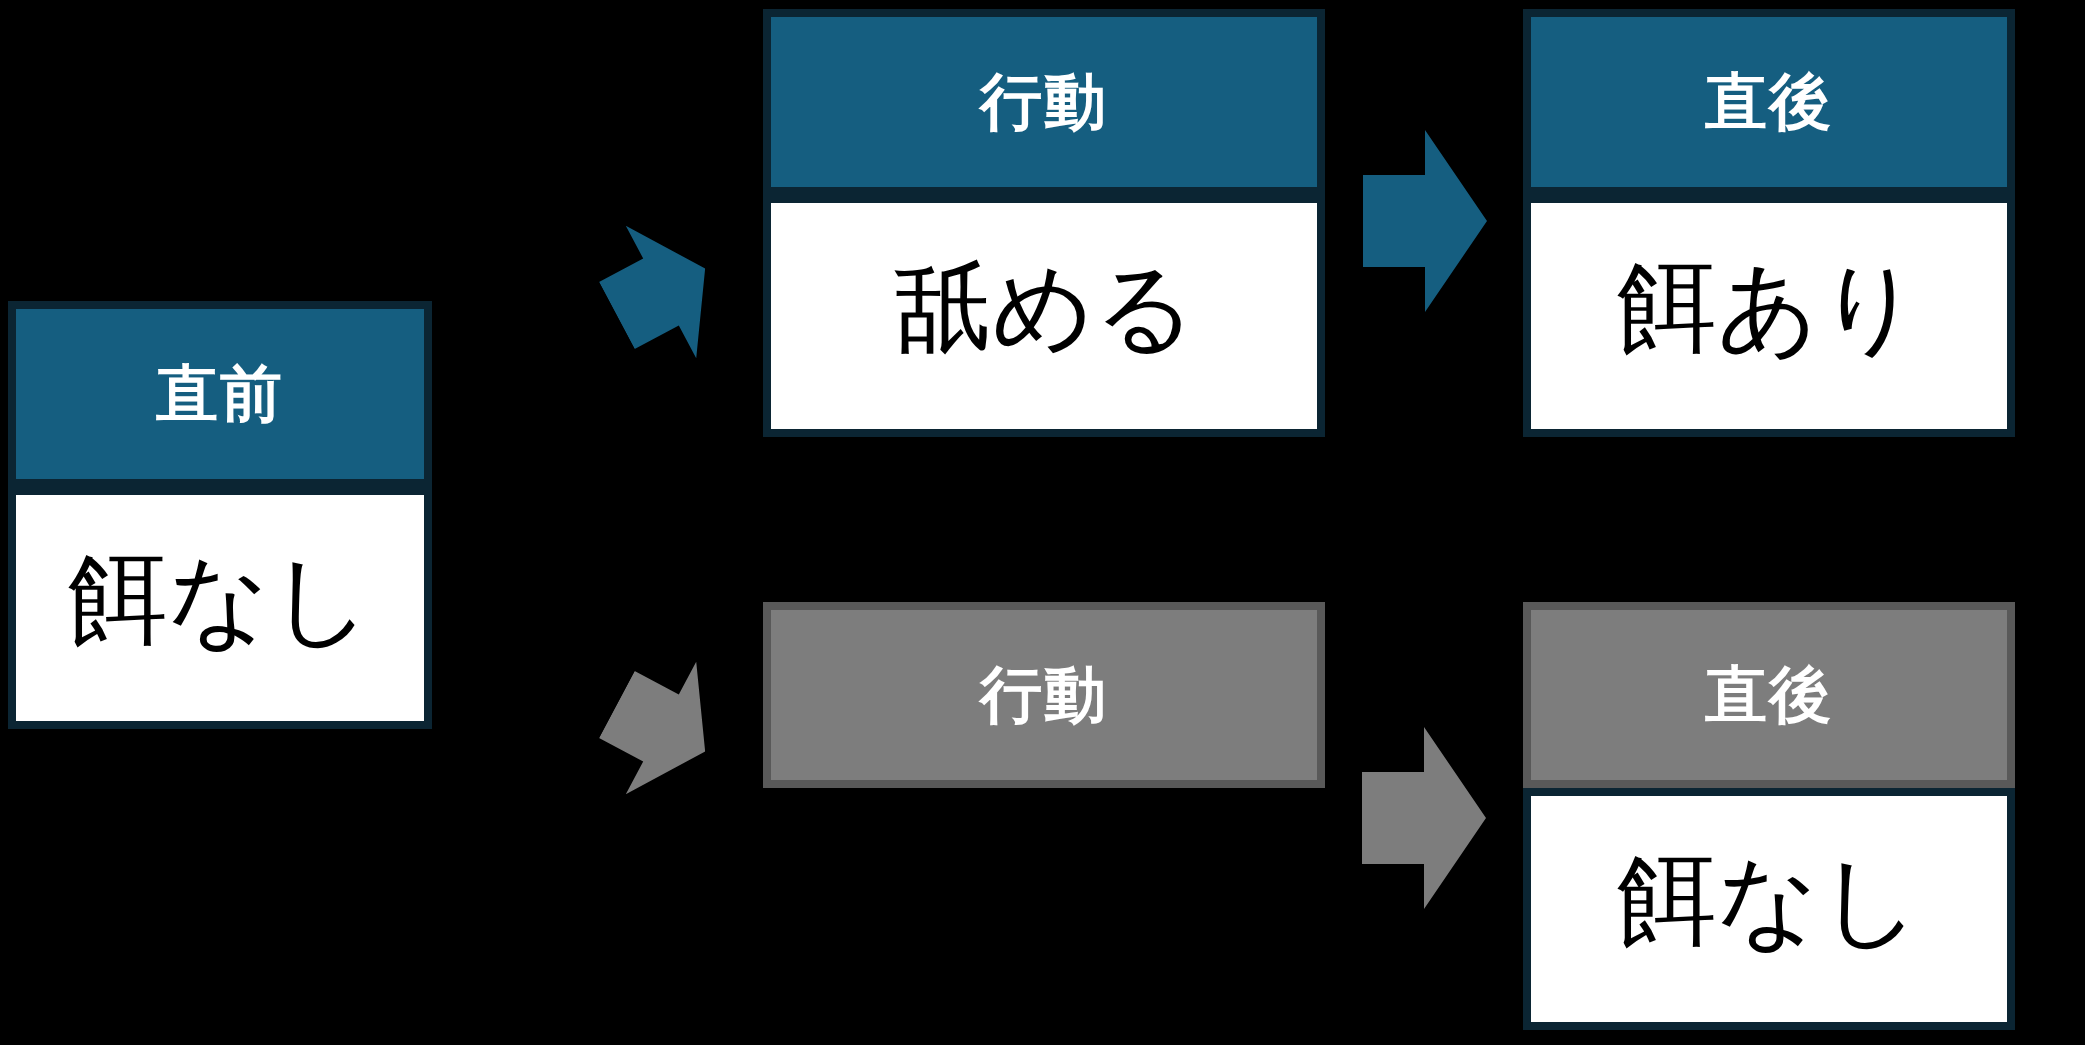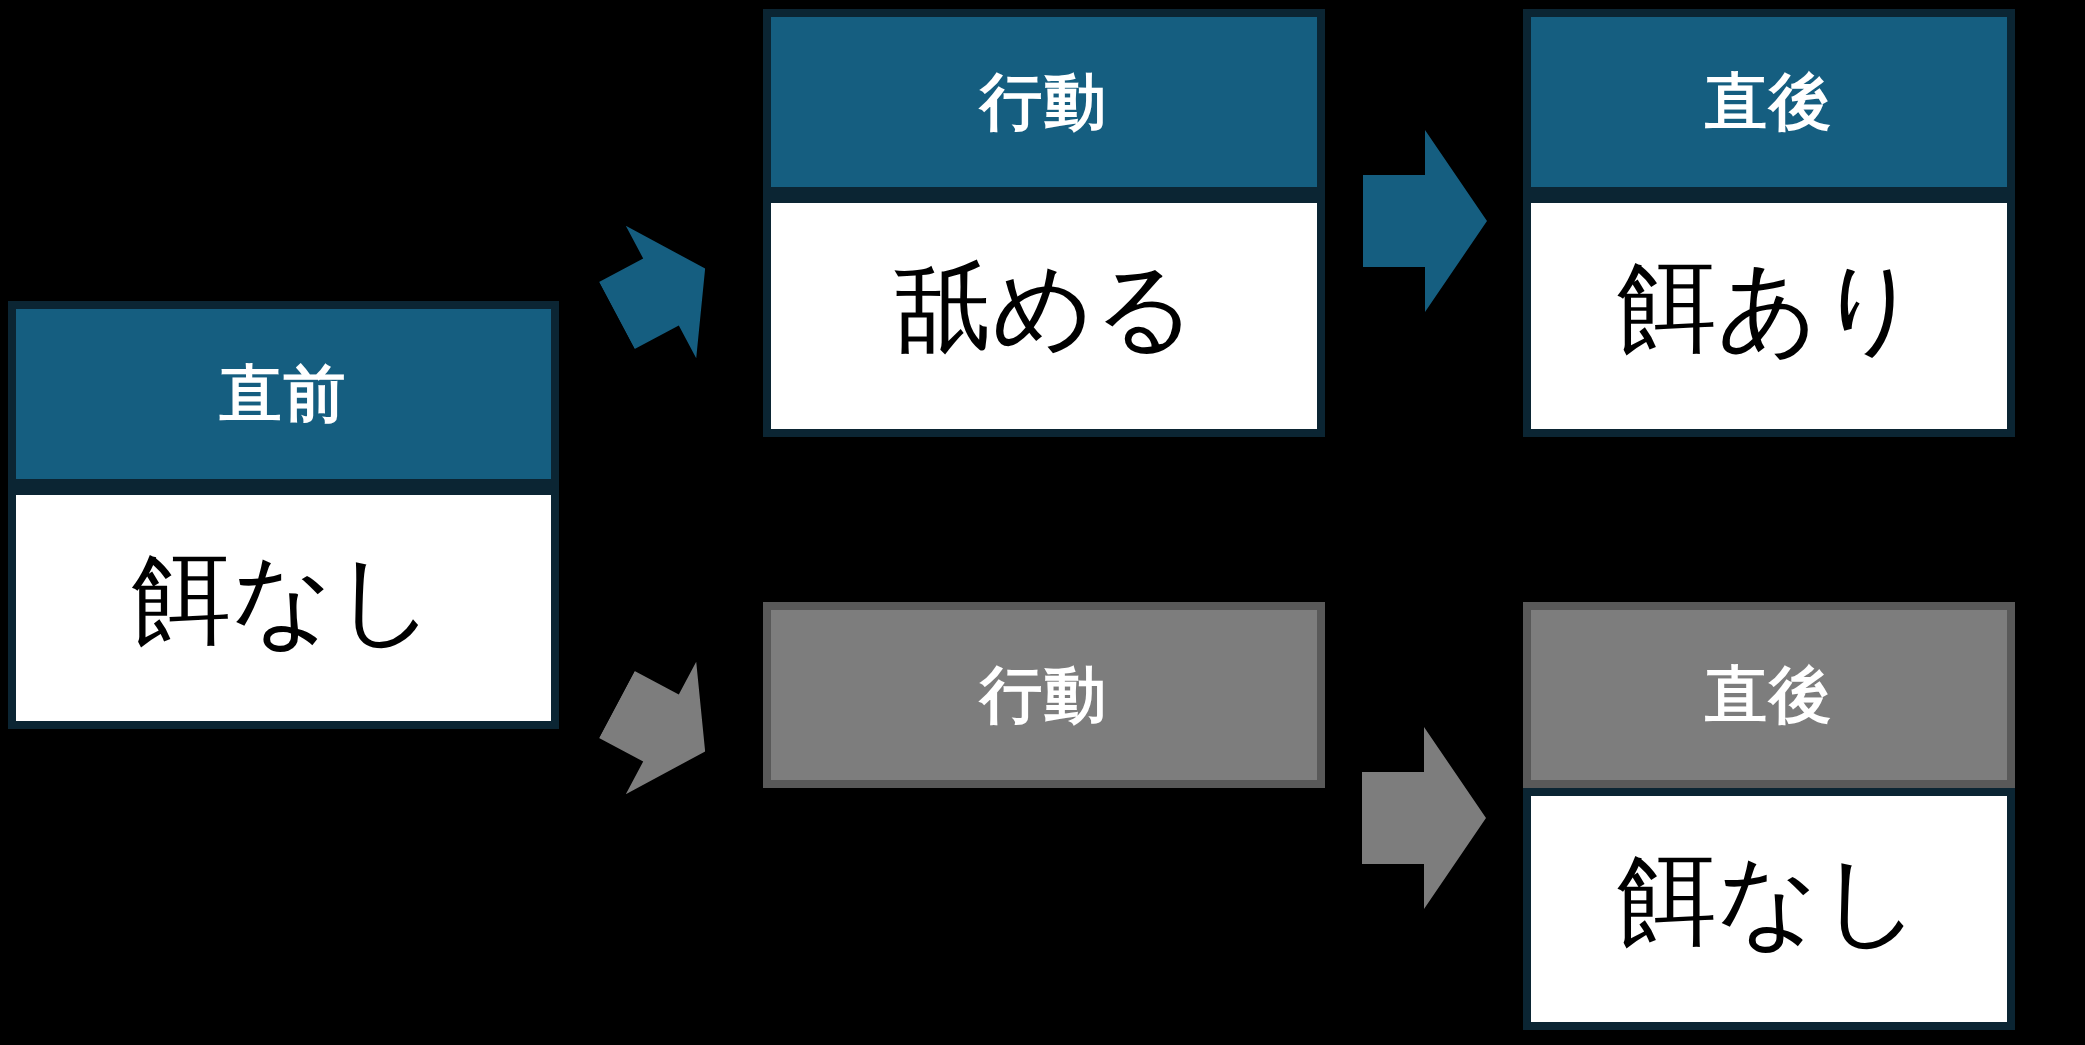--- a/index.html
+++ b/index.html
@@ -65,21 +65,21 @@
   }
   .block-arrow {
     position: absolute;
     display: block;
   }
   .block-arrow svg { display: block; width: 100%; height: 100%; }
   .arrow-teal { color: var(--accent-teal, #155E80); }
   .arrow-gray { color: var(--neutral-gray, #7D7D7D); }
 
   
-  #box-antecedent        { left: 8px;    top: 301px; width: 551px; }
+  #box-antecedent        { left: 8px;    top: 301px; width: 424px; }
   #box-behavior-top      { left: 763px;  top: 9px;   width: 562px; }
   #box-consequence-top   { left: 1523px; top: 9px;   width: 492px; }
   #box-behavior-bottom   { left: 763px;  top: 602px; width: 562px; }
   #box-consequence-bottom{ left: 1523px; top: 602px; width: 492px; }
 
   
   #arrow-branch-top    { left: 611px;  top: 217px; width: 100px; height: 150px; transform: rotate(-28deg); }
   #arrow-branch-bottom { left: 611px;  top: 653px; width: 100px; height: 150px; transform: rotate(28deg); }
   #arrow-top-row       { left: 1363px; top: 130px; width: 124px; height: 182px; }
   #arrow-bottom-row    { left: 1362px; top: 727px; width: 124px; height: 182px; }

